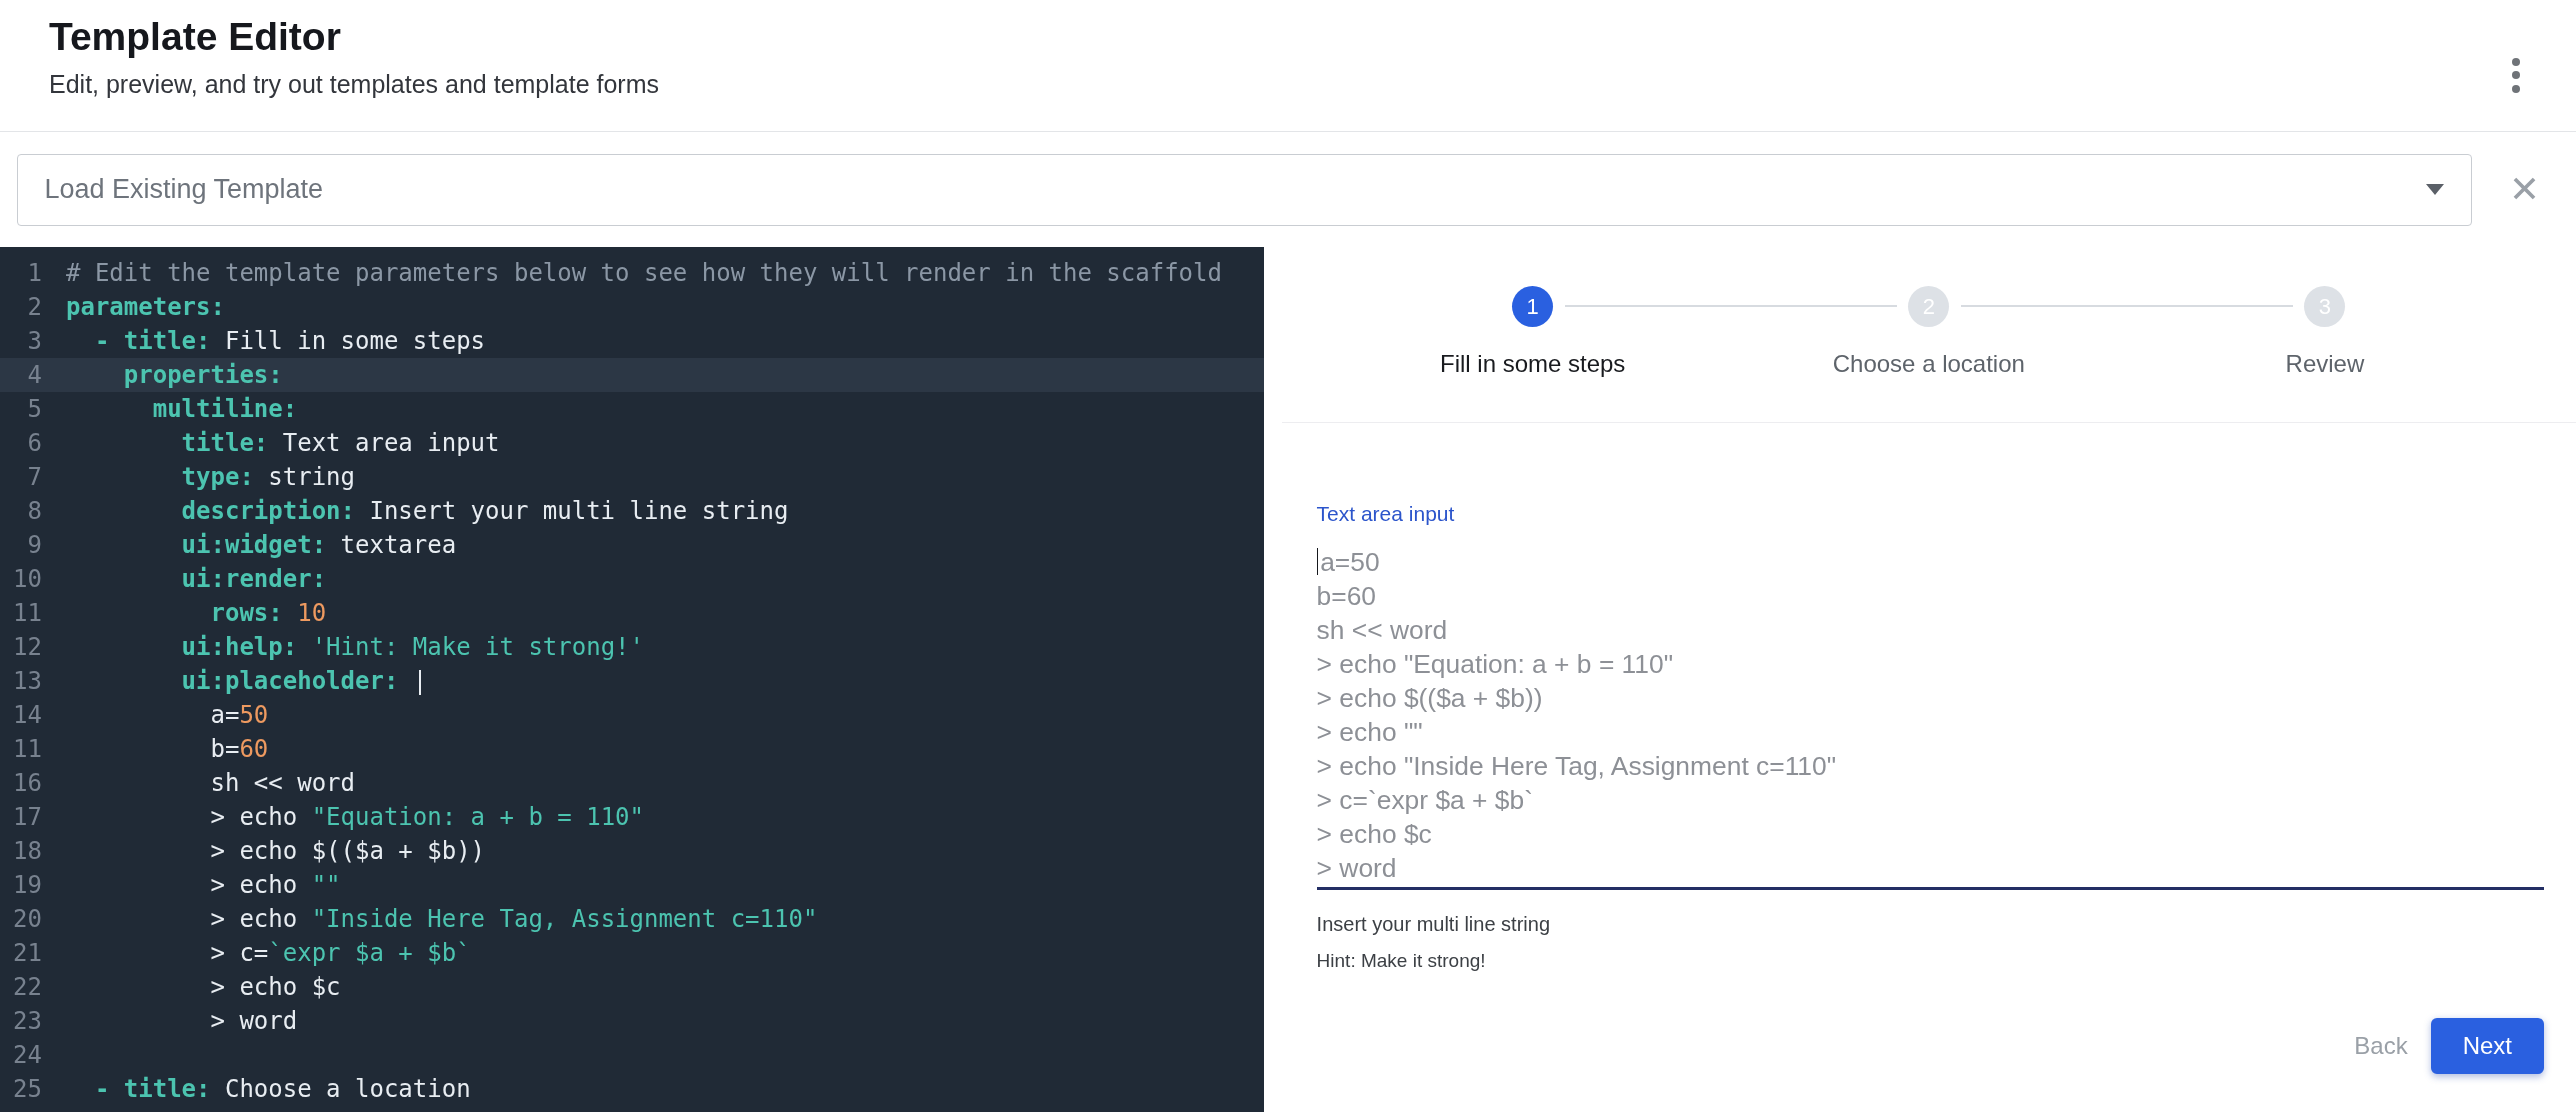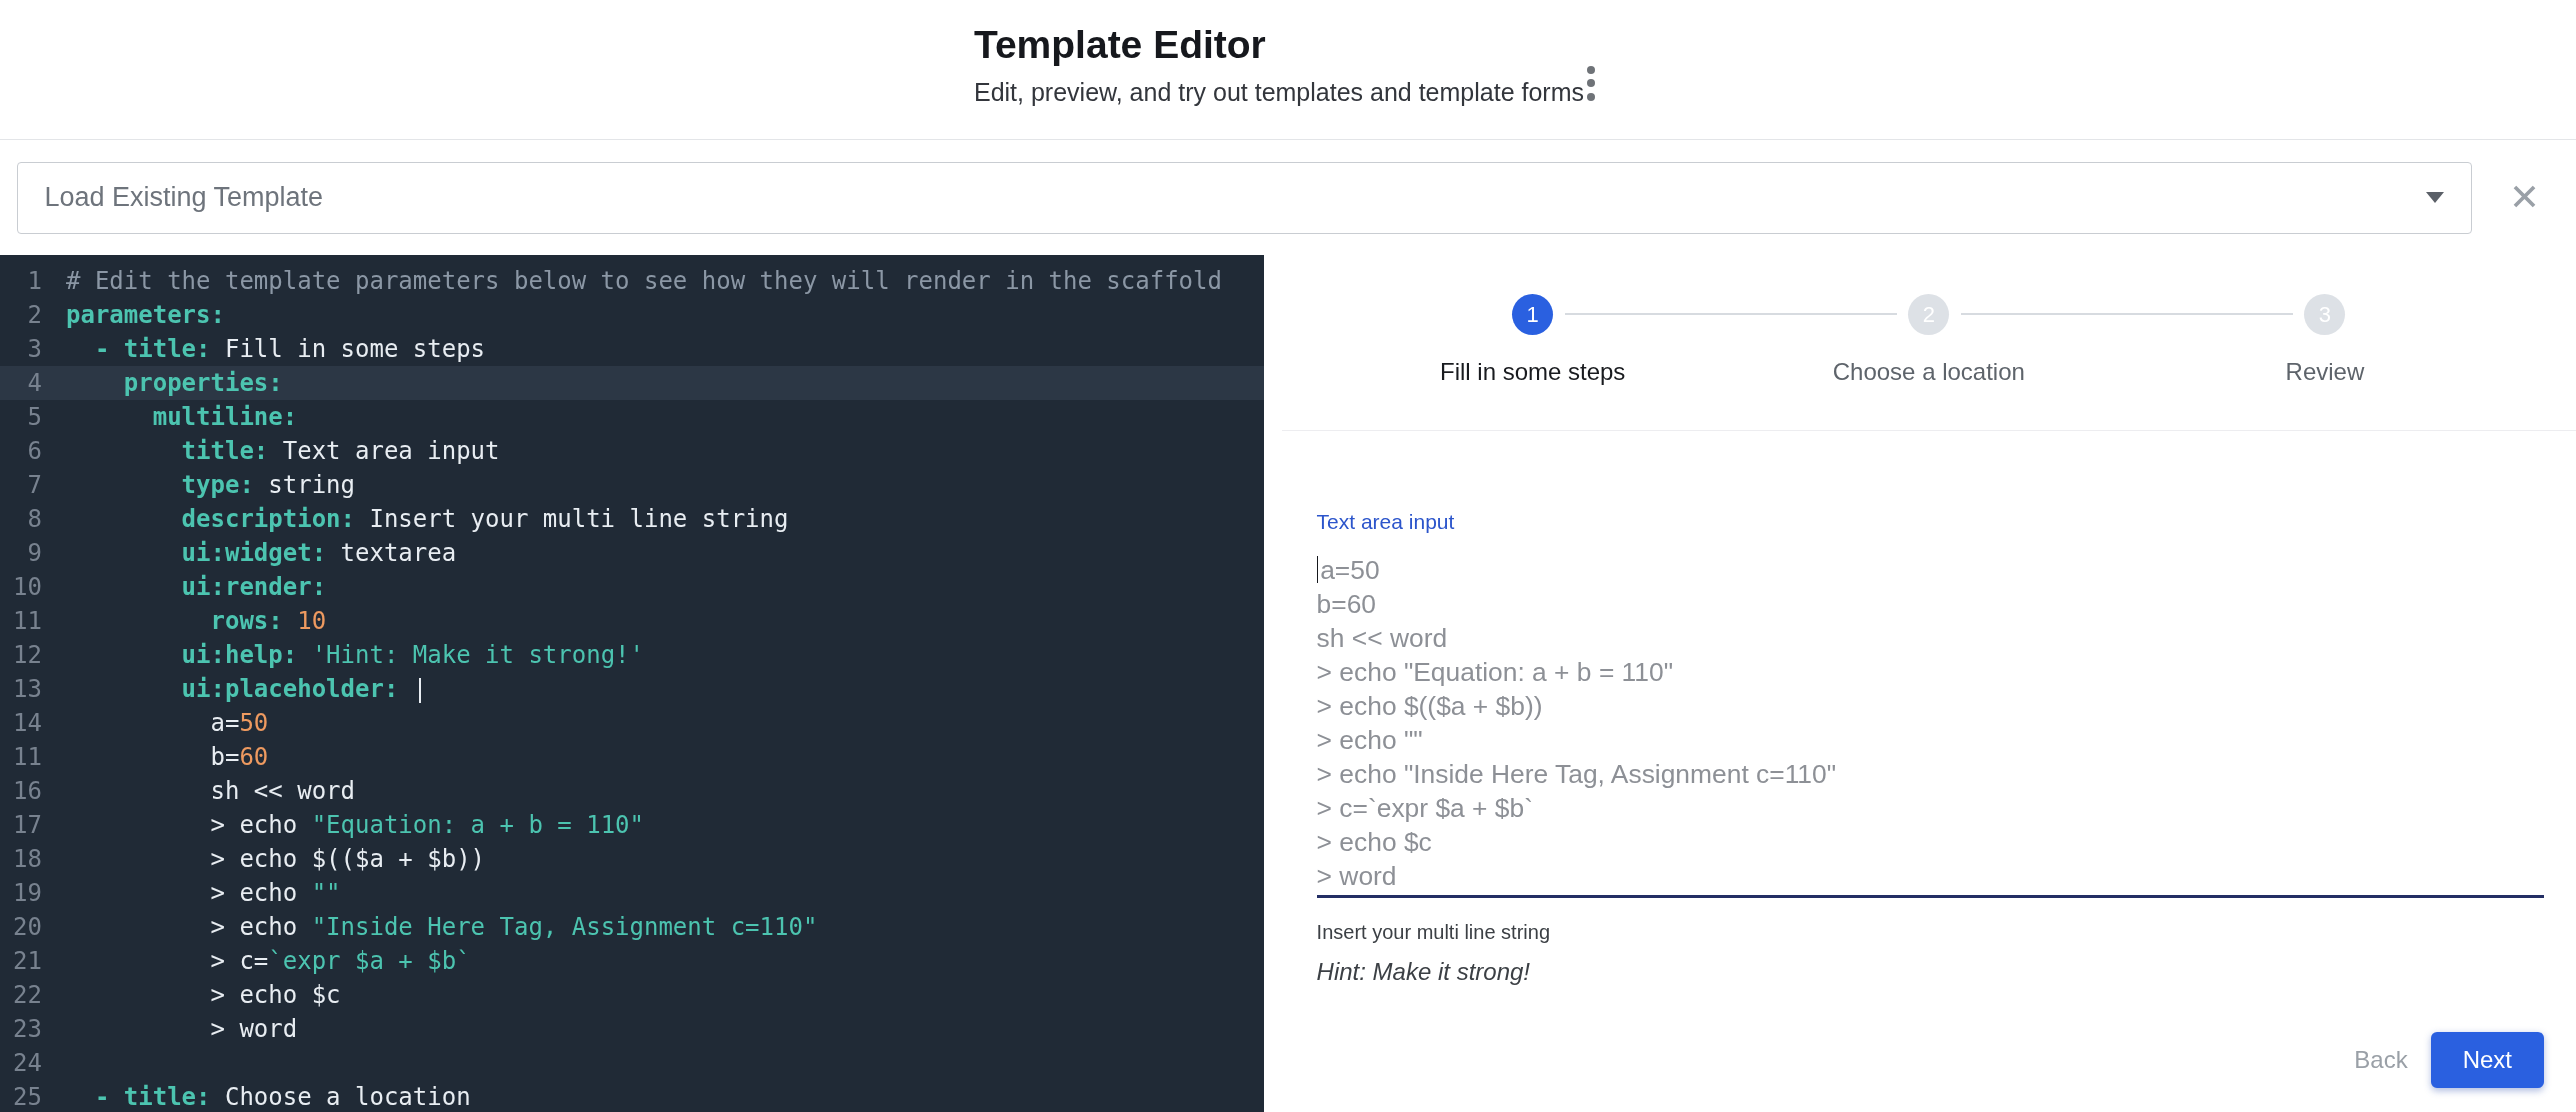--- a/index.html
+++ b/index.html
@@ -1,22 +1,22 @@
 <!DOCTYPE html>
 <html style="--accent-blue: #2a60e0; --field-label-blue: #2c55cb; --underline-navy: #232e64; --editor-bg: #202a36; --editor-active-line: #2c3745; --line-number: #78828f; --code-comment: #8b97a5; --code-key: #4cc4b0; --code-string: #4cc4b0; --code-number: #ee9a60; --code-text: #e8edf2;font-size:14px"><head>
 <meta charset="utf-8">
 <style>
   * { margin:0; padding:0; box-sizing:border-box; }
   html,body { width:2576px; height:1113px; }
   body { font-family:"Liberation Sans", sans-serif; background:#ffffff; color:#1b1d22; overflow:hidden; }
   .app { width:2576px; height:1113px; display:flex; flex-direction:column; }
 
   
-  .header { height:132px; flex:none; padding:16px 53px 0 49px; display:flex; justify-content:center;
-            border-bottom:1.8px solid #e3e5e8;margin-top:8px; }
+  .header { height:132px; flex:none; padding:16px 53px 0 49px; display:flex; justify-content:space-between;
+            border-bottom:1.8px solid #e3e5e8; }
   .title { font-size:39px; font-weight:700; color:#16181d; line-height:42px; }
   .subtitle { margin-top:12.3px; font-size:25px; color:#33363c; }
   .kebab { margin-top:42px; display:flex; flex-direction:column; gap:5.3px; align-items:center; width:14px; cursor:pointer; }
   .kebab span { width:8px; height:8px; border-radius:50%; background:#6f7378; }
 
   
   .toolbar { height:115px; flex:none; display:flex; align-items:center; padding:0 25px 0 17px; }
   .select { flex:1; height:72px; border:1.8px solid #c9cdd2; border-radius:4px; display:flex; align-items:center;
             padding:0 26.4px; cursor:pointer; background:#fff; }
   .select-placeholder { font-size:27px; color:#6e747c; }
@@ -57,21 +57,21 @@
 
   .panel-divider { margin-top:44px; height:0.9px; background:#ededf0; flex:none; }
 
   .form { padding:0 32px 0 35px; display:flex; flex-direction:column; flex:1; }
   .field-label { margin-top:79px; font-size:21px; color:var(--field-label-blue,#2c55cb); }
   .textarea { margin-top:19.4px; font-size:26.4px; line-height:34px; color:#8d9096; cursor:text; }
   .ta-line { white-space:pre; min-height:34px; }
   .caret-bar { display:inline-block; width:1.8px; height:26.4px; background:#16181d; vertical-align:-3.5px; margin-right:1.8px; }
   .underline { margin-top:1.8px; height:2.6px; background:var(--underline-navy,#232e64); }
   .desc { margin-top:23px; font-size:20px; color:#3c4045; }
-  .help { margin-top:14px; font-size:24px; color:#3c4045;font-style:italic; }
+  .help { margin-top:14px; font-size:19px; color:#3c4045; }
   .actions { margin-top:46px; display:flex; justify-content:flex-end; align-items:center; }
   .btn-back { background:none; border:none; font-size:24px; color:#9aa0a7; font-weight:500; padding:14px 23px; cursor:default;
               font-family:"Liberation Sans", sans-serif; }
   .btn-next { background:var(--accent-blue,#2a60e0); color:#fff; border:none; border-radius:6px; font-size:24px; font-weight:500;
               padding:14px 32px; cursor:pointer; box-shadow:0 2.6px 7px rgba(35,70,170,0.35);
               font-family:"Liberation Sans", sans-serif; }
 </style>
 </head>
 <body>
 

